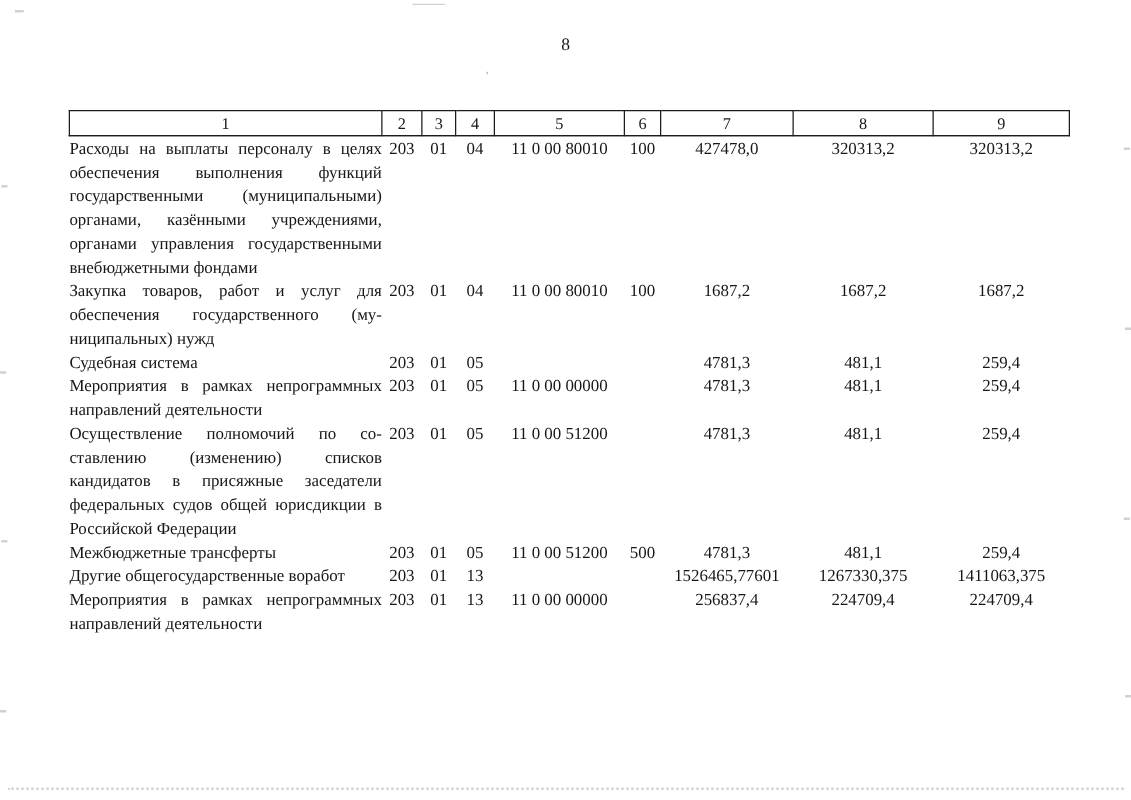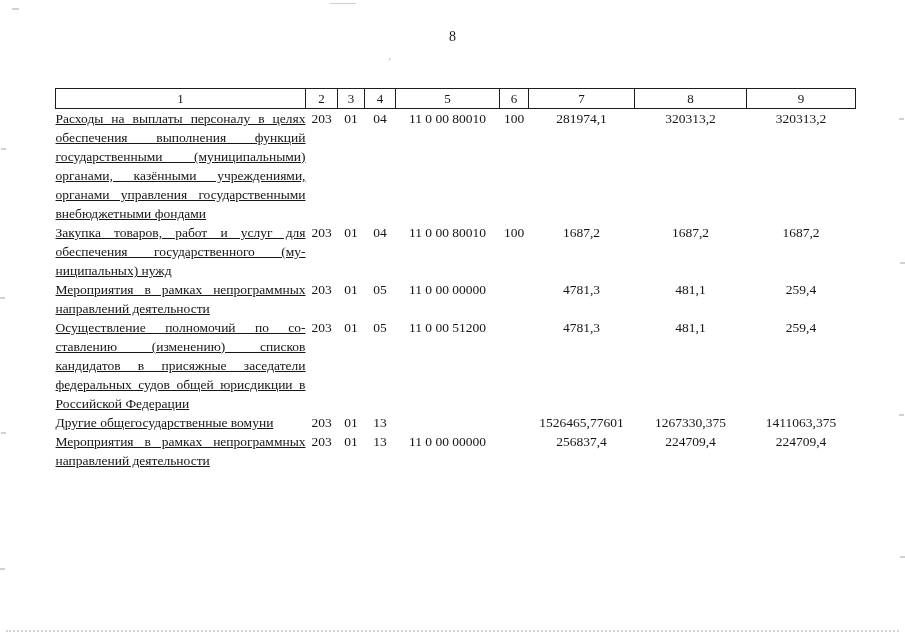--- a/index.html
+++ b/index.html
@@ -27,21 +27,21 @@
     font-size:13px;
     height:19px;
     padding:0;
     text-align:center;
     vertical-align:middle;
   }
   table.budget-table tbody td {
     vertical-align:top;
     padding:0;
   }
-  td.c1 { text-align:justify; padding-right:5px; padding-left:1px;text-decoration:underline; }
+  td.c1 { text-align:justify; padding-right:5px; padding-left:1px; }
   td.c2, td.c3, td.c4, td.c5, td.c6, td.c7, td.c8, td.c9 { text-align:center; }
   
   .artifact { position:absolute; background:#9a9a9a; opacity:.45; }
   .artifact-mark { position:absolute; color:#8a8a8a; font-size:10px; opacity:.7; }
   .bottom-noise {
     position:absolute; left:6px; top:630px; width:893px; height:0;
     border-top:2px dotted rgba(60,60,60,.22);
   }
 </style>
 </head>
@@ -75,34 +75,45 @@
       </tr>
   </thead>
   <tbody>
       <tr>
         <td class="c1">Расходы на выплаты персоналу в целях обеспечения выполнения функций государственными (муни­ципальными) органами, казёнными учреждениями, органами управле­ния государственными внебюджет­ными фондами</td>
         <td class="c2">203</td>
         <td class="c3">01</td>
         <td class="c4">04</td>
         <td class="c5">11 0 00 80010</td>
         <td class="c6">100</td>
-        <td class="c7">281974,1</td>
+        <td class="c7">427478,0</td>
         <td class="c8">320313,2</td>
         <td class="c9">320313,2</td>
       </tr>
       <tr>
         <td class="c1">Закупка товаров, работ и услуг для обеспечения государственного (му­ниципальных) нужд</td>
         <td class="c2">203</td>
         <td class="c3">01</td>
         <td class="c4">04</td>
         <td class="c5">11 0 00 80010</td>
         <td class="c6">100</td>
         <td class="c7">1687,2</td>
         <td class="c8">1687,2</td>
         <td class="c9">1687,2</td>
+      </tr>
+      <tr>
+        <td class="c1">Судебная система</td>
+        <td class="c2">203</td>
+        <td class="c3">01</td>
+        <td class="c4">05</td>
+        <td class="c5"></td>
+        <td class="c6"></td>
+        <td class="c7">4781,3</td>
+        <td class="c8">481,1</td>
+        <td class="c9">259,4</td>
       </tr>
       <tr>
         <td class="c1">Мероприятия в рамках непрограмм­ных направлений деятельности</td>
         <td class="c2">203</td>
         <td class="c3">01</td>
         <td class="c4">05</td>
         <td class="c5">11 0 00 00000</td>
         <td class="c6"></td>
         <td class="c7">4781,3</td>
         <td class="c8">481,1</td>
@@ -113,21 +124,32 @@
         <td class="c2">203</td>
         <td class="c3">01</td>
         <td class="c4">05</td>
         <td class="c5">11 0 00 51200</td>
         <td class="c6"></td>
         <td class="c7">4781,3</td>
         <td class="c8">481,1</td>
         <td class="c9">259,4</td>
       </tr>
       <tr>
-        <td class="c1">Другие общегосударственные во­муни</td>
+        <td class="c1">Межбюджетные трансферты</td>
+        <td class="c2">203</td>
+        <td class="c3">01</td>
+        <td class="c4">05</td>
+        <td class="c5">11 0 00 51200</td>
+        <td class="c6">500</td>
+        <td class="c7">4781,3</td>
+        <td class="c8">481,1</td>
+        <td class="c9">259,4</td>
+      </tr>
+      <tr>
+        <td class="c1">Другие общегосударственные во­работ</td>
         <td class="c2">203</td>
         <td class="c3">01</td>
         <td class="c4">13</td>
         <td class="c5"></td>
         <td class="c6"></td>
         <td class="c7">1526465,77601</td>
         <td class="c8">1267330,375</td>
         <td class="c9">1411063,375</td>
       </tr>
       <tr>

